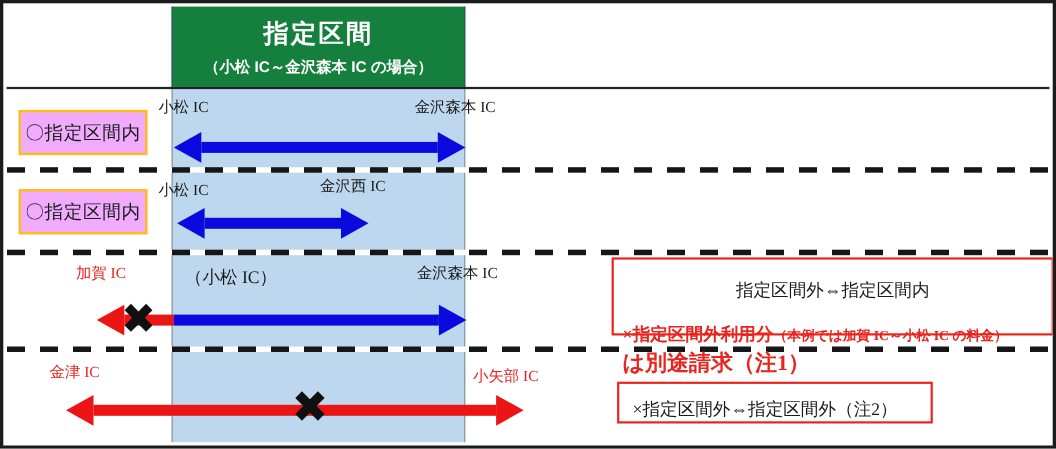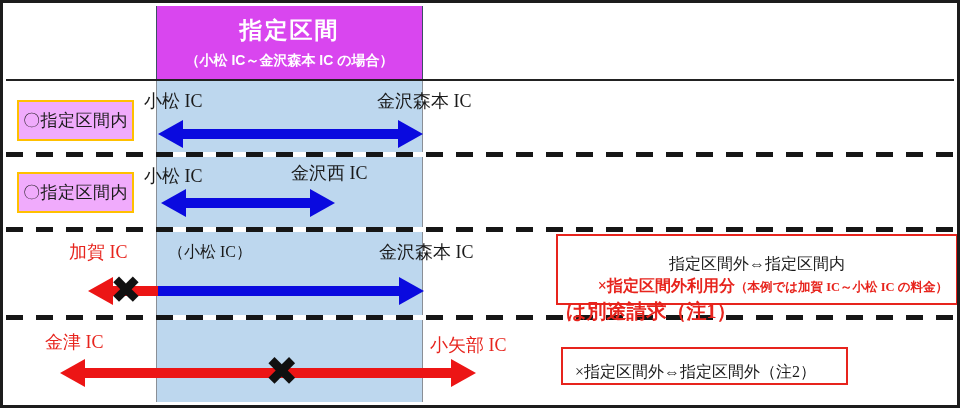--- a/index.html
+++ b/index.html
@@ -9,42 +9,42 @@
     position:relative; width:960px; height:408px;
     background:#fff; border:3px solid #1c1c1c; overflow:hidden;
   }
   
   .band {
     position:absolute; left:153px; top:75px; width:267px; bottom:3px;
     background:#BDD7EE; border-left:1px solid #8a8f96; border-right:1px solid #8a8f96;
   }
   .band-header {
     position:absolute; left:153px; top:3px; width:267px; height:73px;
-    background:#d946ef; border-left:1px solid #3d4f63; border-right:1px solid #3d4f63;
+    background:#15803d; border-left:1px solid #3d4f63; border-right:1px solid #3d4f63;
     display:flex; flex-direction:column; align-items:center; justify-content:center;
     gap:6px; color:#fff; text-align:center;
     font-family:"Liberation Sans","DejaVu Sans",sans-serif;
   }
   .band-title { font-size:23px; font-weight:bold; letter-spacing:2px; }
   .band-subtitle { font-size:14px; font-weight:bold; }
   .header-rule { position:absolute; left:3px; right:3px; top:76px; height:2px; background:#222; }
 
   .dashline {
     position:absolute; left:3px; right:3px; height:5px;
     background:repeating-linear-gradient(90deg,#161616 0 17px,#ffffff 17px 30px);
   }
   .dash-1 { top:149px; } .dash-2 { top:224px; } .dash-3 { top:312px; }
 
   .tagbox {
     position:absolute; left:14px; width:117px; height:41px;
     border:2.5px solid #FFC000; background:#f0abfc; color:#1a1a1a;
     display:flex; align-items:center; justify-content:center;
     font-size:17px; letter-spacing:0.5px;
   }
-  .label { position:absolute; font-size:18px; color:#1a1a1a; white-space:nowrap; font-weight:500; }
+  .label { position:absolute; font-size:14px; color:#1a1a1a; white-space:nowrap; font-weight:500; }
   .label.red { color:#E7241D; }
   .label.sub { font-size:16px; }
 
   .arrow { position:absolute; display:flex; align-items:center; height:28px; }
   .arrow .shaft { flex:1; height:10px; }
   .arrow .head-l { width:0; height:0; border-top:14px solid transparent; border-bottom:14px solid transparent; }
   .arrow .head-r { width:0; height:0; border-top:14px solid transparent; border-bottom:14px solid transparent; }
   .arrow.blue .shaft { background:#0A0ADF; }
   .arrow.blue .head-l { border-right:25px solid #0A0ADF; }
   .arrow.blue .head-r { border-left:25px solid #0A0ADF; }
@@ -55,21 +55,21 @@
   .xmark {
     position:absolute; color:#101010; font-weight:bold; line-height:1;
     font-family:"DejaVu Sans","Liberation Sans",sans-serif;
   }
 
   .notebox {
     position:absolute; border:2px solid #E7241D; background:#fff; color:#1a1a1a;
   }
   .notebox-1 { left:553px; top:231px; width:402px; height:71px; padding:18px 8px 0 8px; }
   .note-l1 { text-align:center; font-size:16px; color:#1a1a1a; font-weight:500; }
-  .note-l2 { font-size:16px; color:#E7241D; font-weight:bold; margin-top:1px; white-space:nowrap;text-align:right; }
+  .note-l2 { font-size:16px; color:#E7241D; font-weight:bold; margin-top:19px; white-space:nowrap; }
   .note-l2 .small { font-size:12.5px; }
   .note-l3 { font-size:20px; color:#E7241D; font-weight:bold; margin-top:1px; }
   .notebox-2 {
     left:558px; top:344px; width:287px; height:38px;
     display:flex; align-items:flex-end; padding-left:12px; font-size:16px; font-weight:500;
   }
 </style>
 </head>
 <body>
 

